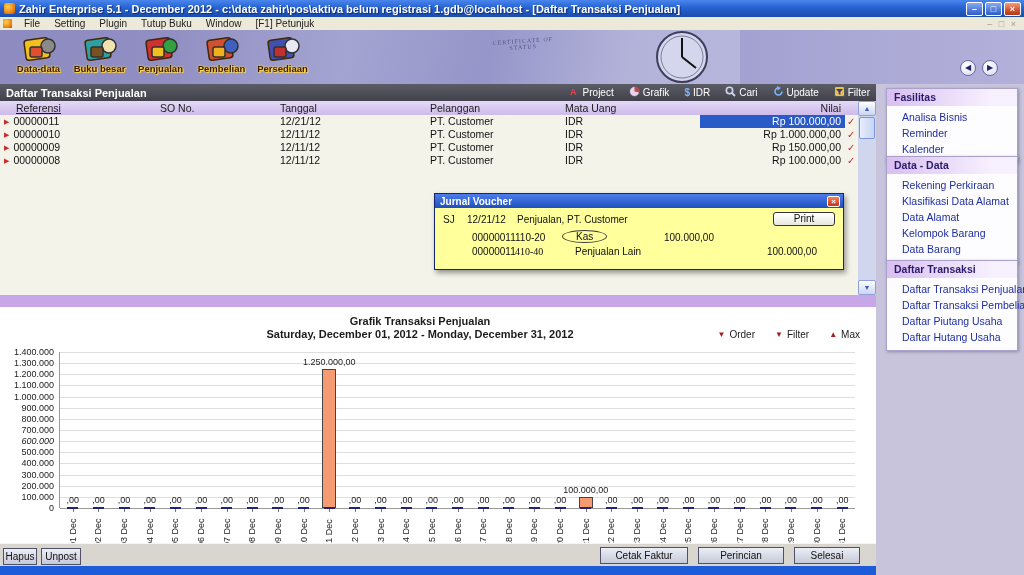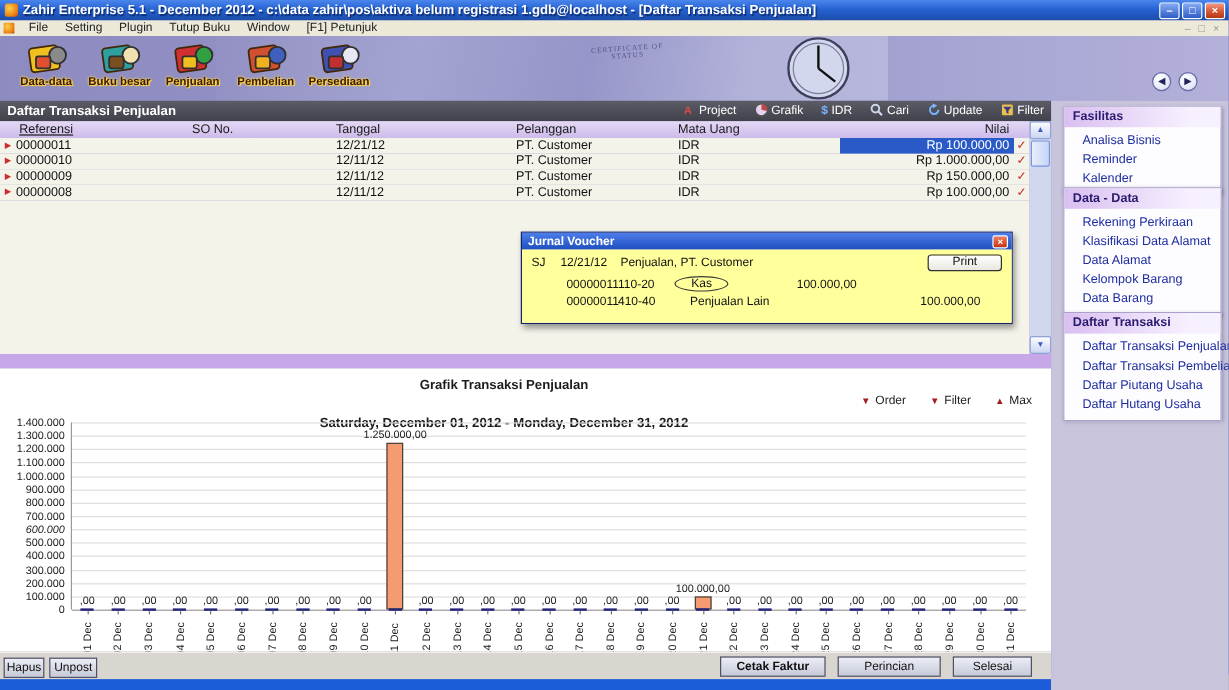--- a/index.html
+++ b/index.html
@@ -75,21 +75,21 @@
   .sthumb{position:absolute;left:1px;top:16px;width:16px;height:22px;border:1px solid #7a96df;border-radius:2px;
     background:linear-gradient(90deg,#e8eefc,#c6d4f6);cursor:pointer;}
 
   .purple-strip{position:absolute;left:0;top:295px;width:876px;height:12px;background:#c7a7e7;}
 
   
   .chart-panel{position:absolute;left:0;top:307px;width:876px;height:236px;background:#ffffff;}
   .c-title{position:absolute;left:0;top:8px;width:840px;text-align:center;
     font-size:11px;font-weight:bold;color:#1c1c1c;}
   .c-sub{position:absolute;left:0;top:21px;width:840px;text-align:center;
-    font-size:11px;font-weight:bold;color:#1c1c1c;margin-top:19px;}
+    font-size:11px;font-weight:bold;color:#1c1c1c;}
   .c-buttons{position:absolute;right:16px;top:22px;display:flex;gap:20px;font-size:10px;color:#1c1c1c;}
   .cbtn{display:flex;align-items:center;gap:4px;cursor:pointer;}
   .cbtn .arr{color:#a02020;font-size:8px;}
   .plot-line{position:absolute;background:#dedede;height:1px;}
   .plot-axis{position:absolute;background:#999;}
   .ylab{position:absolute;left:0;width:54px;text-align:right;font-size:9px;color:#222;}
   .bar{position:absolute;background:#f59b72;border:1px solid #444;cursor:pointer;}
   .vlab{position:absolute;font-size:9px;color:#222;white-space:nowrap;transform:translateX(-50%);}
   .dash{position:absolute;width:11px;height:2px;background:#23237a;}
   .xtick{position:absolute;width:1px;height:3px;background:#777;}
@@ -482,21 +482,21 @@
         <div class="vlab" style="left: 842.177px; top: 188px;">,00</div>
         <div class="dash" style="left: 836.677px; top: 200px;"></div>
         <div class="xtick" style="left: 842.177px; top: 202px;"></div>
         <div class="xlab" style="left: 825.177px; top: 218px;">31 Dec</div>
       </div>
   </div>
 
   <div class="footer">
       <div class="fbtn" style="left: 3px; width: 34px; top: 4px;">Hapus</div>
       <div class="fbtn" style="left: 41px; width: 40px; top: 4px;">Unpost</div>
-      <div class="fbtn" style="left: 600px; width: 88px; top: 3px; font-weight: bold;">Cetak Faktur</div>
+      <div class="fbtn" style="left: 600px; width: 88px; top: 3px;">Cetak Faktur</div>
       <div class="fbtn" style="left: 698px; width: 86px; top: 3px;">Perincian</div>
       <div class="fbtn" style="left: 794px; width: 66px; top: 3px;">Selesai</div>
     </div>
   <div class="bluestrip"></div>
   <div class="corner"></div>
 
   <div class="sidebar" id="sidebar">
       <div class="panel" style="top: 4px;">
         <div class="panel-h">Fasilitas</div>
         <ul>
@@ -534,19 +534,19 @@
     <div class="v-body" id="v-body">
       <span class="vfield" style="left:8px;top:6px;">SJ</span>
       <span class="vfield" style="left:32px;top:6px;">12/21/12</span>
       <span class="vfield" style="left:82px;top:6px;">Penjualan, PT. Customer</span>
       <span class="v-print">Print</span>
     <span class="vfield" style="left: 37px; top: 24px;">00000011</span>
         <span class="vfield" style="left: 80px; top: 24px;">110-20</span>
         <span class="v-ellipse" style="left: 127px; top: 22px;">Kas</span>
         <span class="vfield" style="left: auto; top: 24px; right: 129px;">100.000,00</span>
         <span class="vfield" style="left: 37px; top: 38px;">00000011</span>
-        <span class="vfield" style="left: 80px; top: 38px;">410-40</span>
+        <span class="vfield" style="left: 80px; top: 38px; font-family: Liberation Serif, serif;">410-40</span>
         <span class="vfield" style="left: 140px; top: 38px;">Penjualan Lain</span>
         <span class="vfield" style="left: auto; top: 38px; right: 26px;">100.000,00</span>
       </div>
   </div>
 
 </div>
 
 </body></html>

